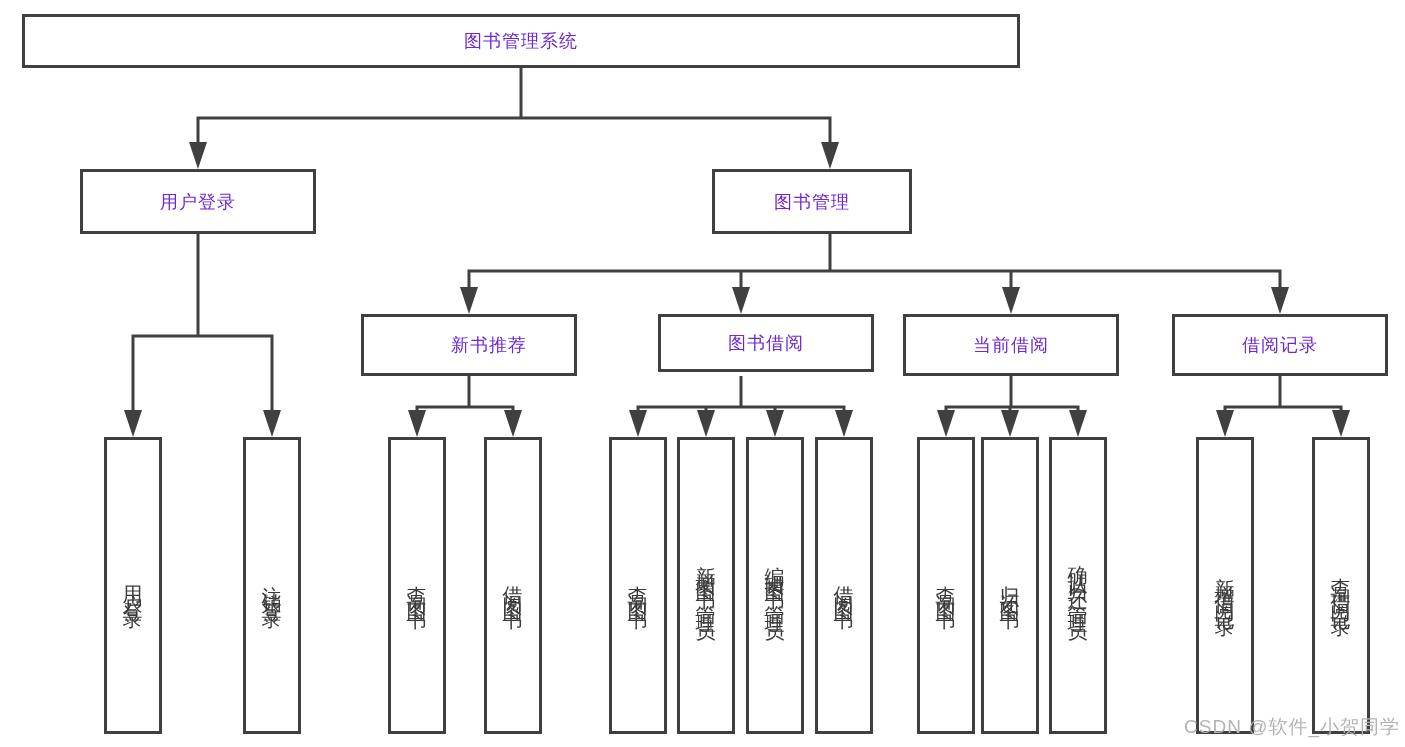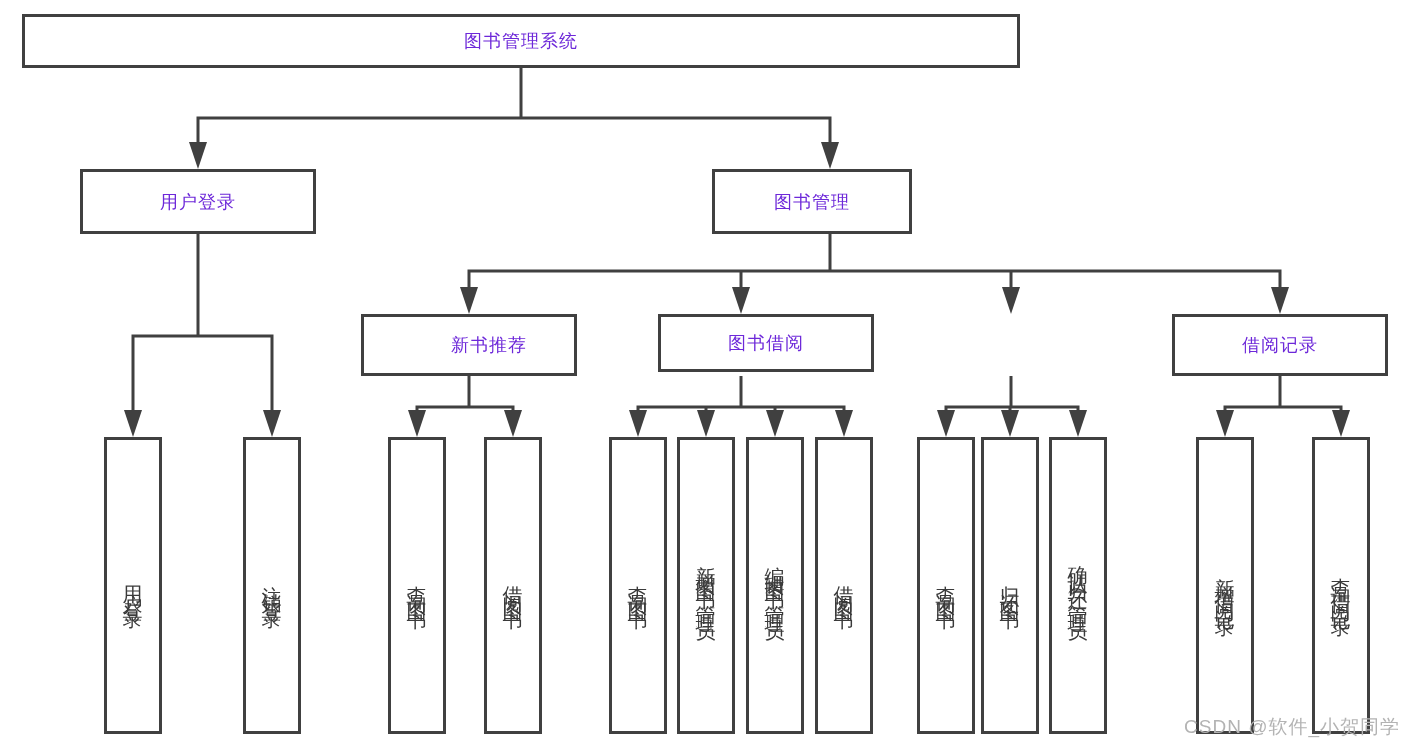--- a/index.html
+++ b/index.html
@@ -134,20 +134,23 @@
   <div class="box" style="left:712px; top:169px; width:200px; height:65px;text-align:right;">
     <span class="hlabel">图书管理</span>
   </div>
 
   <div class="box" style="left:361px; top:314px; width:216px; height:62px;padding-left:40px;">
     <span class="hlabel">新书推荐</span>
   </div>
   <div class="box" style="left:633px; top:314px; width:216px; height:58px;margin-left:25px;">
     <span class="hlabel">图书借阅</span>
   </div>
+  <div class="box" style="left:903px; top:314px; width:216px; height:62px;">
+    <span class="hlabel">当前借阅</span>
+  </div>
   <div class="box" style="left:1172px; top:314px; width:216px; height:62px;">
     <span class="hlabel">借阅记录</span>
   </div>
 
   <div class="box vbox" style="left:104px; top:437px; width:58px; height:297px;">
     <span class="vlabel">用户登录</span>
   </div>
   <div class="box vbox" style="left:243px; top:437px; width:58px; height:297px;">
     <span class="vlabel">注销登录</span>
   </div>

